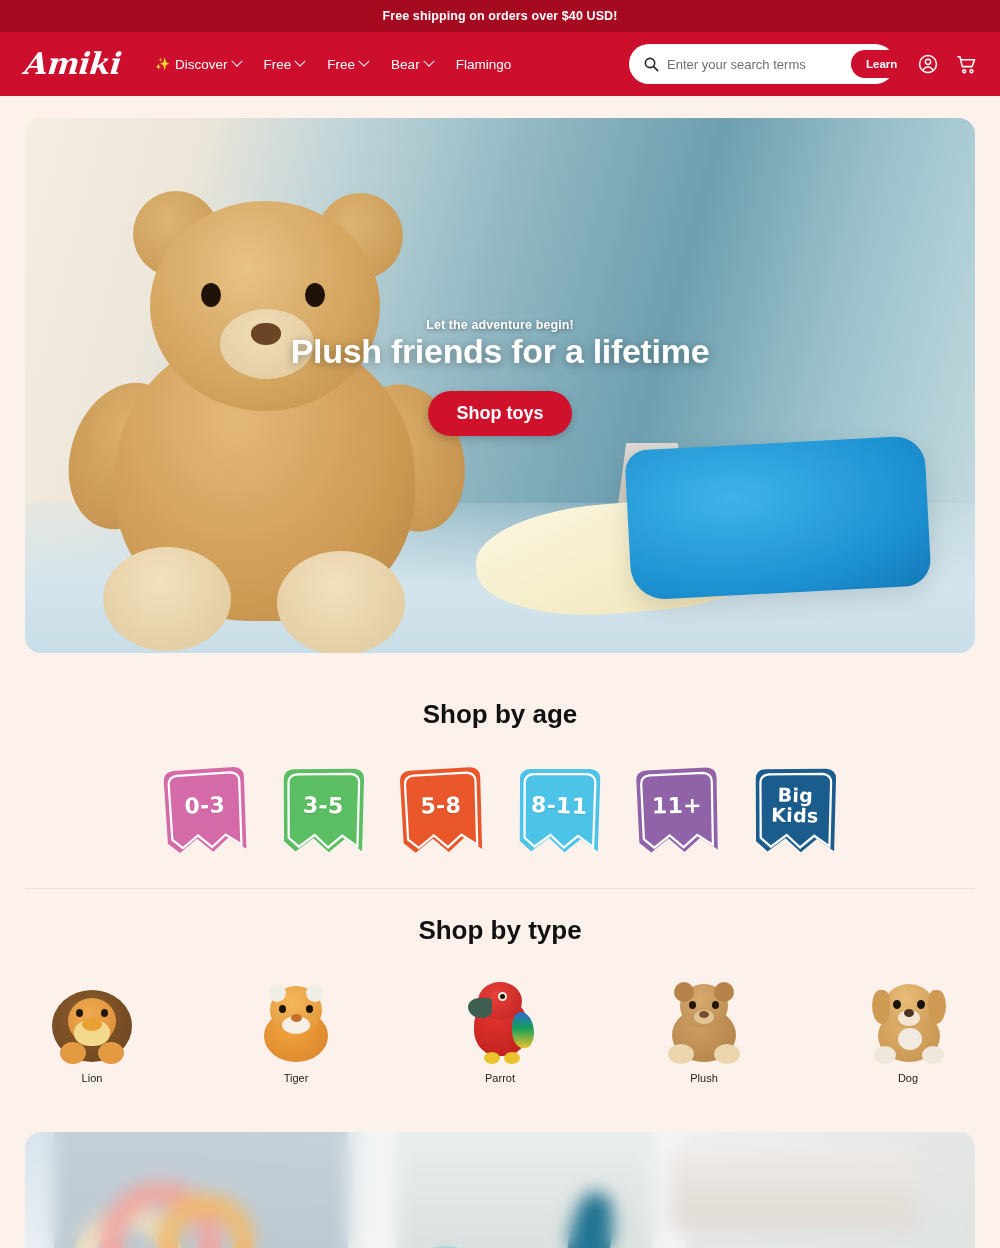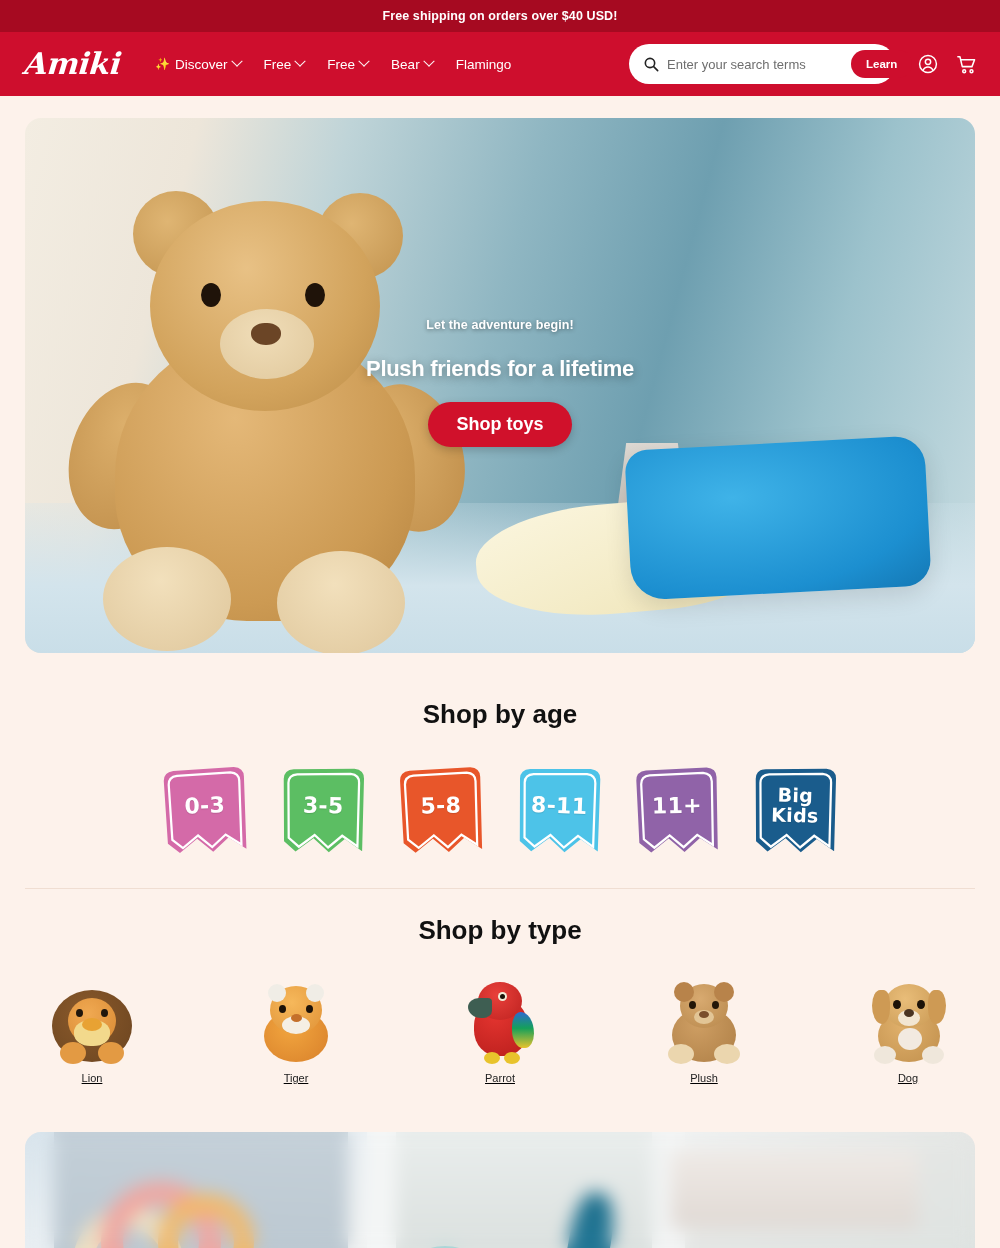--- a/index.html
+++ b/index.html
@@ -110,21 +110,21 @@
   .b-foot{ position:absolute; width:128px; height:104px; border-radius:50%;
     background:radial-gradient(ellipse at 45% 32%,#F2E0BC,#DFC79C); }
   .b-foot.l{ left:48px; bottom:10px; } .b-foot.r{ left:222px; bottom:6px; }
 
   .hero-copy{
     position:absolute; left:0; right:0; top:200px; text-align:center;
     color:#fff; z-index:5;
   }
   .kicker{ font-size:12.5px; font-weight:700; letter-spacing:.1px;
     text-shadow:0 1px 4px rgba(0,0,0,.45); }
-  .htitle{ font-size:22px; font-weight:700; margin-top:24px; letter-spacing:-.3px;
+  .htitle{ font-size:34px; font-weight:700; margin-top:0; letter-spacing:-.3px;
     text-shadow:0 2px 10px rgba(0,0,0,.35); }
   .cta{
     display:inline-block; margin-top:20px; background:#D0112B; color:#fff;
     border:0; border-radius:999px; padding:12px 28px; font-size:18px;
     font-weight:700; cursor:pointer; font-family:"Liberation Sans", sans-serif;
     box-shadow:0 3px 10px rgba(0,0,0,.2);
   }
 
   
   .sec-title{ text-align:center; font-size:26px; font-weight:700; color:#111; }
@@ -139,21 +139,21 @@
     font-family:"DejaVu Sans", sans-serif; font-weight:700;
     font-size:22px; line-height:1.04; padding-bottom:12px; letter-spacing:.3px;
     text-shadow:0 1px 1px rgba(0,0,0,.12);
   }
   .age-label.two{ font-size:19px; }
 
   .divider{ height:1px; background:#F0DED2; margin:30px 25px 0; }
 
   
   .types{ display:flex; justify-content:space-between; margin:32px 40px 0; }
-  .type{ width:104px; text-align:center; cursor:pointer;text-decoration:underline; }
+  .type{ width:104px; text-align:center; cursor:pointer; }
   .type-img{ width:100px; height:86px; margin:0 auto; position:relative; }
   .type-name{ margin-top:8px; font-size:11px; color:#222; }
 
   
   .pl{ position:absolute; border-radius:50%; }
 
   
   .bottom{
     margin:48px 25px 0; height:160px; border-radius:16px 16px 0 0; overflow:hidden;
     position:relative;

